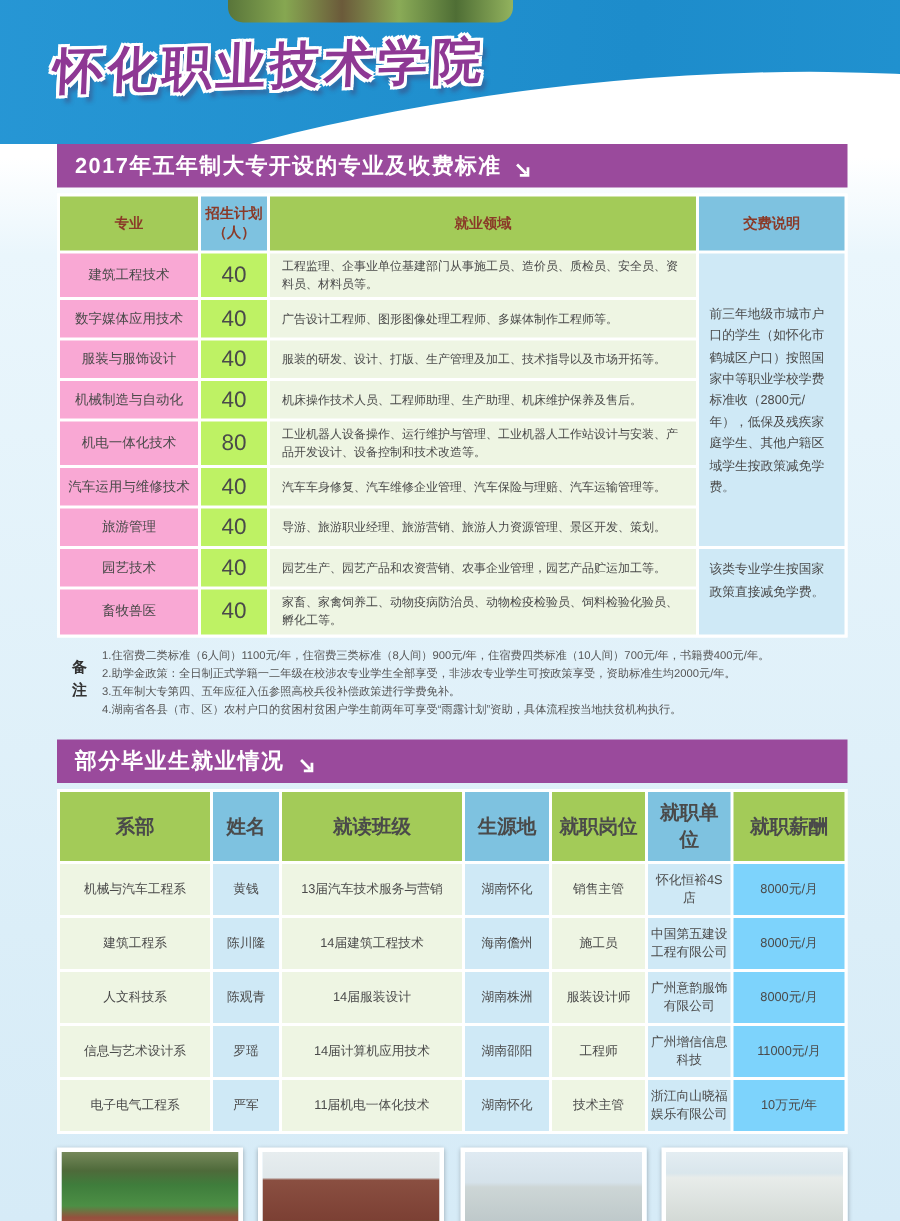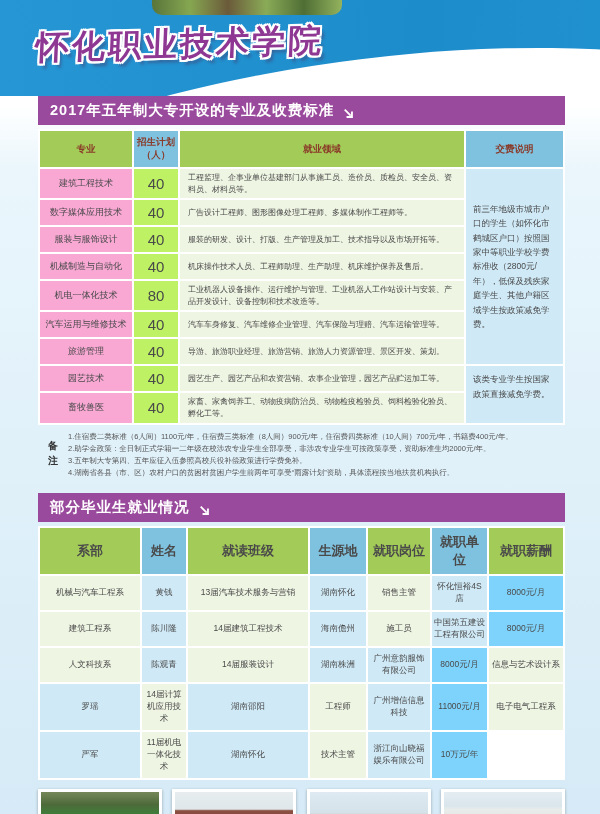--- a/index.html
+++ b/index.html
@@ -177,20 +177,21 @@
       <div class="g">14届建筑工程技术</div>
       <div class="b">海南儋州</div>
       <div class="g">施工员</div>
       <div class="b">中国第五建设工程有限公司</div>
       <div class="y">8000元/月</div>
 
       <div class="g">人文科技系</div>
       <div class="b">陈观青</div>
       <div class="g">14届服装设计</div>
       <div class="b">湖南株洲</div>
+      <div class="g">服装设计师</div>
       <div class="b">广州意韵服饰有限公司</div>
       <div class="y">8000元/月</div>
 
       <div class="g">信息与艺术设计系</div>
       <div class="b">罗瑶</div>
       <div class="g">14届计算机应用技术</div>
       <div class="b">湖南邵阳</div>
       <div class="g">工程师</div>
       <div class="b">广州增信信息科技</div>
       <div class="y">11000元/月</div>

